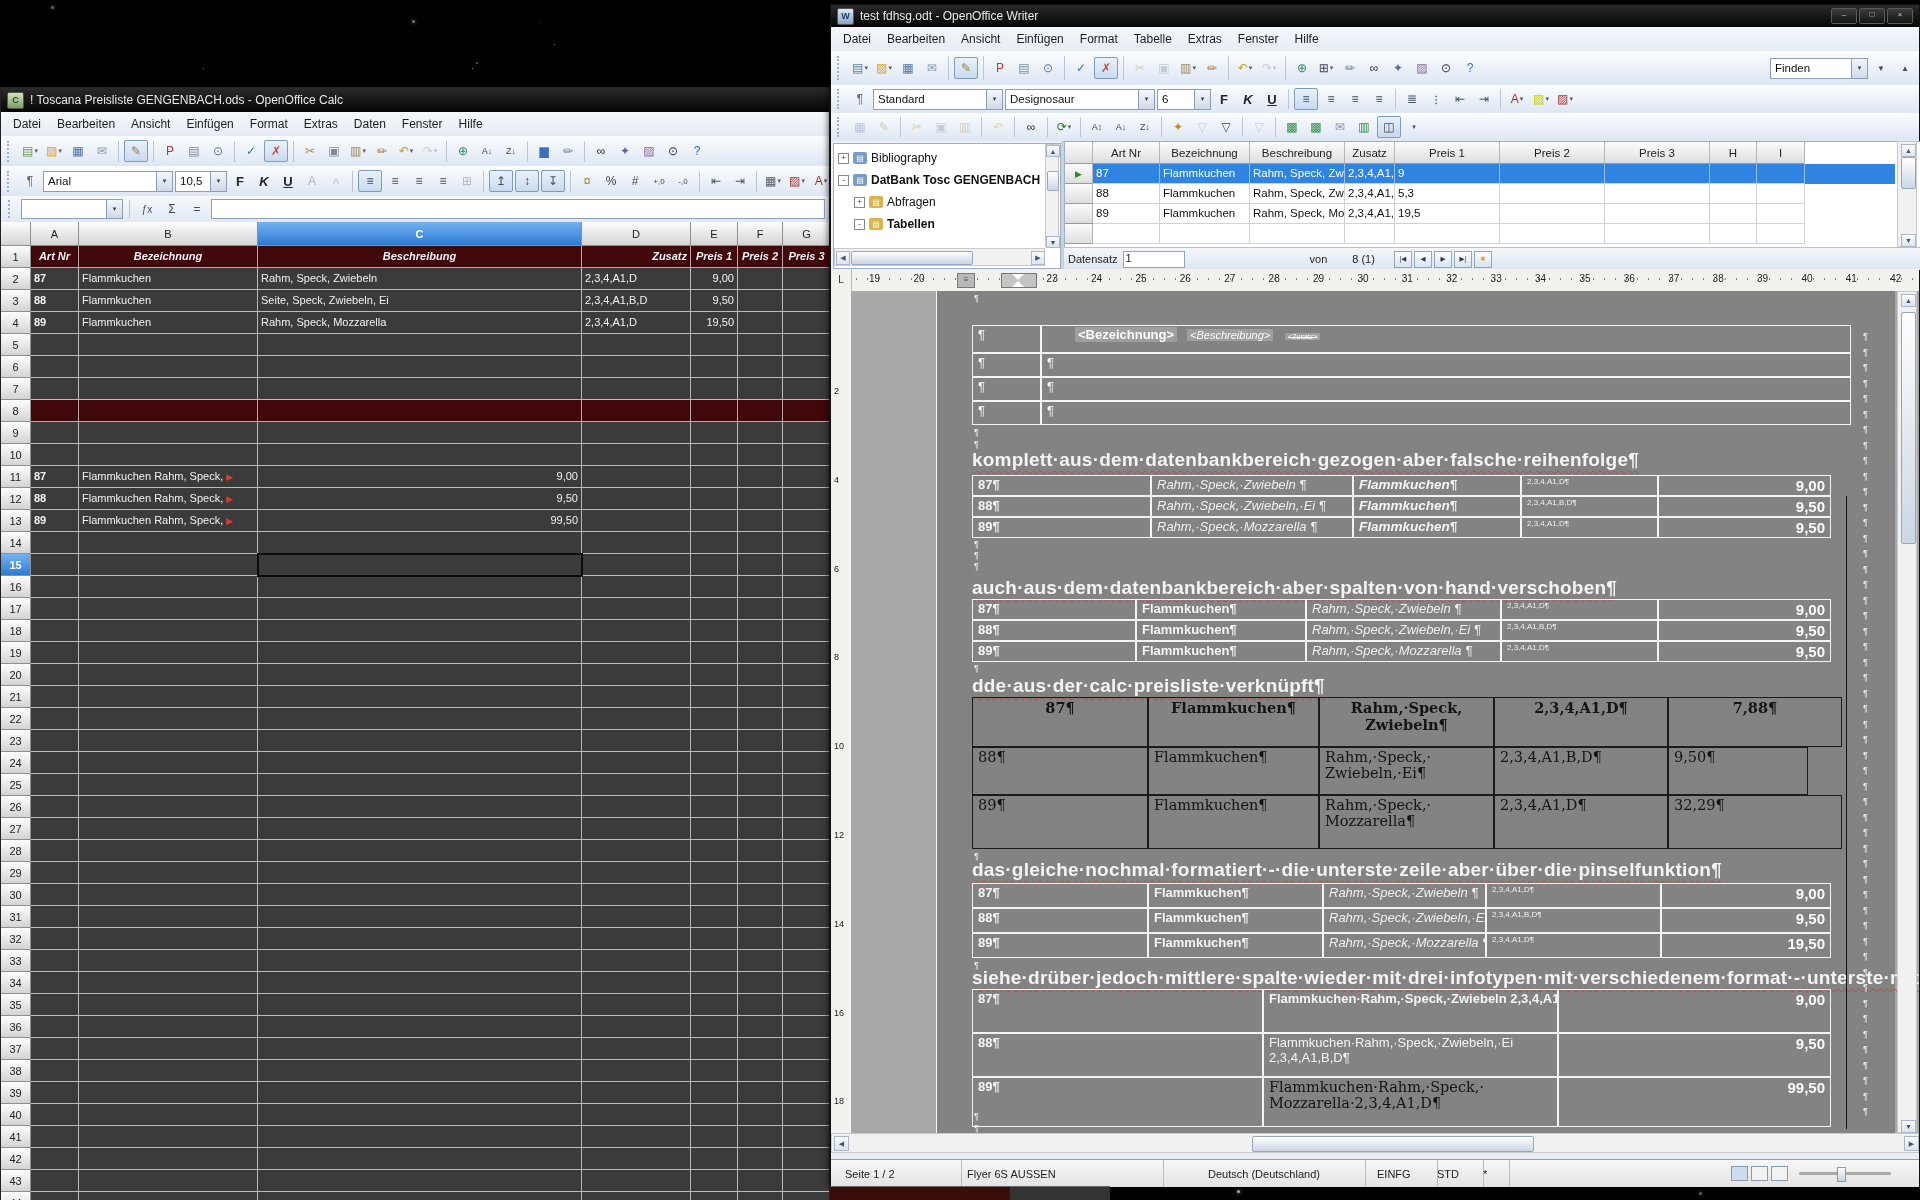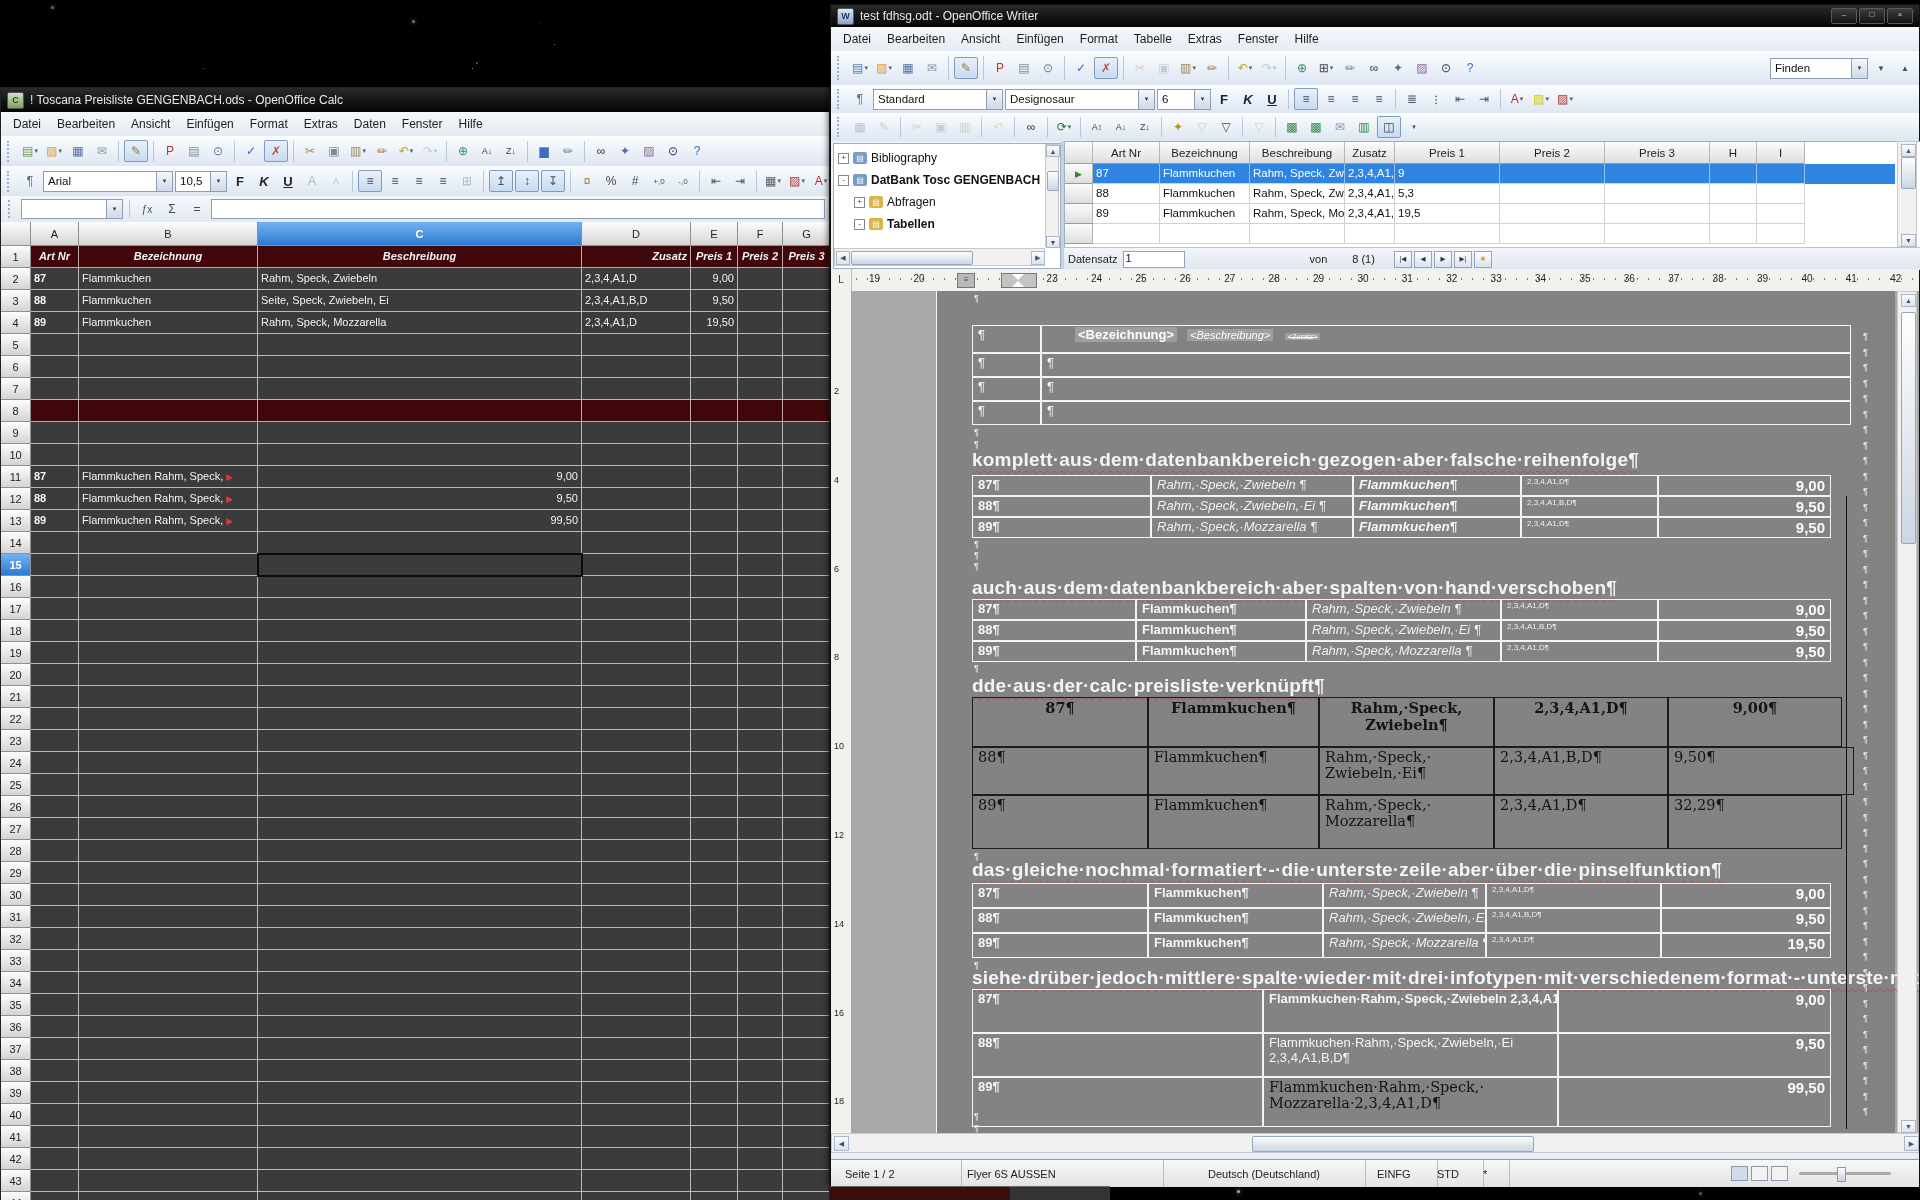--- a/index.html
+++ b/index.html
@@ -1142,26 +1142,26 @@
         <div class="dtc wt" style="position: absolute; left: 650px; top: 350px; width: 157px; height: 21px;">2,3,4,A1,D¶</div>
         <div class="dtc wp" style="position: absolute; left: 807px; top: 350px; width: 173px; height: 21px; text-align: right;">9,50</div>
       </div>
       <div class="pilc" style="position: absolute; left: 123px; top: 372px; font-size: 9px;">¶</div>
       <div class="doc-h" style="position: absolute; left: 121px; top: 384px;">dde·aus·der·calc·preisliste·verknüpft¶</div>
       <div class="tbl-k">
         <div class="dtc sb2" style="position: absolute; left: 121px; top: 406px; width: 176px; height: 50px;">87¶</div>
         <div class="dtc sb2" style="position: absolute; left: 297px; top: 406px; width: 171px; height: 50px;">Flammkuchen¶</div>
         <div class="dtc sb2" style="position: absolute; left: 468px; top: 406px; width: 175px; height: 50px;">Rahm,·Speck, Zwiebeln¶</div>
         <div class="dtc sb2" style="position: absolute; left: 643px; top: 406px; width: 174px; height: 50px;">2,3,4,A1,D¶</div>
-        <div class="dtc sb2" style="position: absolute; left: 817px; top: 406px; width: 174px; height: 50px;">9,00¶</div>
+        <div class="dtc sb2" style="position: absolute; left: 817px; top: 406px; width: 174px; height: 50px;">7,88¶</div>
         <div class="dtc sn2" style="position: absolute; left: 121px; top: 456px; width: 176px; height: 48px;">88¶</div>
         <div class="dtc sn2" style="position: absolute; left: 297px; top: 456px; width: 171px; height: 48px;">Flammkuchen¶</div>
         <div class="dtc sn2" style="position: absolute; left: 468px; top: 456px; width: 175px; height: 48px;">Rahm,·Speck,· Zwiebeln,·Ei¶</div>
         <div class="dtc sn2" style="position: absolute; left: 643px; top: 456px; width: 174px; height: 48px;">2,3,4,A1,B,D¶</div>
-        <div class="dtc sn2" style="position: absolute; left: 817px; top: 456px; width: 186px; height: 48px;">9,50¶</div>
+        <div class="dtc sn2" style="position: absolute; left: 817px; top: 456px; width: 140px; height: 48px;">9,50¶</div>
         <div class="dtc sn2" style="position: absolute; left: 121px; top: 504px; width: 176px; height: 54px;">89¶</div>
         <div class="dtc sn2" style="position: absolute; left: 297px; top: 504px; width: 171px; height: 54px;">Flammkuchen¶</div>
         <div class="dtc sn2" style="position: absolute; left: 468px; top: 504px; width: 175px; height: 54px;">Rahm,·Speck,· Mozzarella¶</div>
         <div class="dtc sn2" style="position: absolute; left: 643px; top: 504px; width: 174px; height: 54px;">2,3,4,A1,D¶</div>
         <div class="dtc sn2" style="position: absolute; left: 817px; top: 504px; width: 174px; height: 54px;">32,29¶</div>
       </div>
       <div class="pilc" style="position: absolute; left: 123px; top: 560px; font-size: 9px;">¶</div>
       <div class="doc-h" style="position: absolute; left: 121px; top: 568px;">das·gleiche·nochmal·formatiert·-·die·unterste·zeile·aber·über·die·pinselfunktion¶</div>
       <div class="tbl-w">
         <div class="dtc wb" style="position: absolute; left: 121px; top: 592px; width: 176px; height: 25px;">87¶</div>

